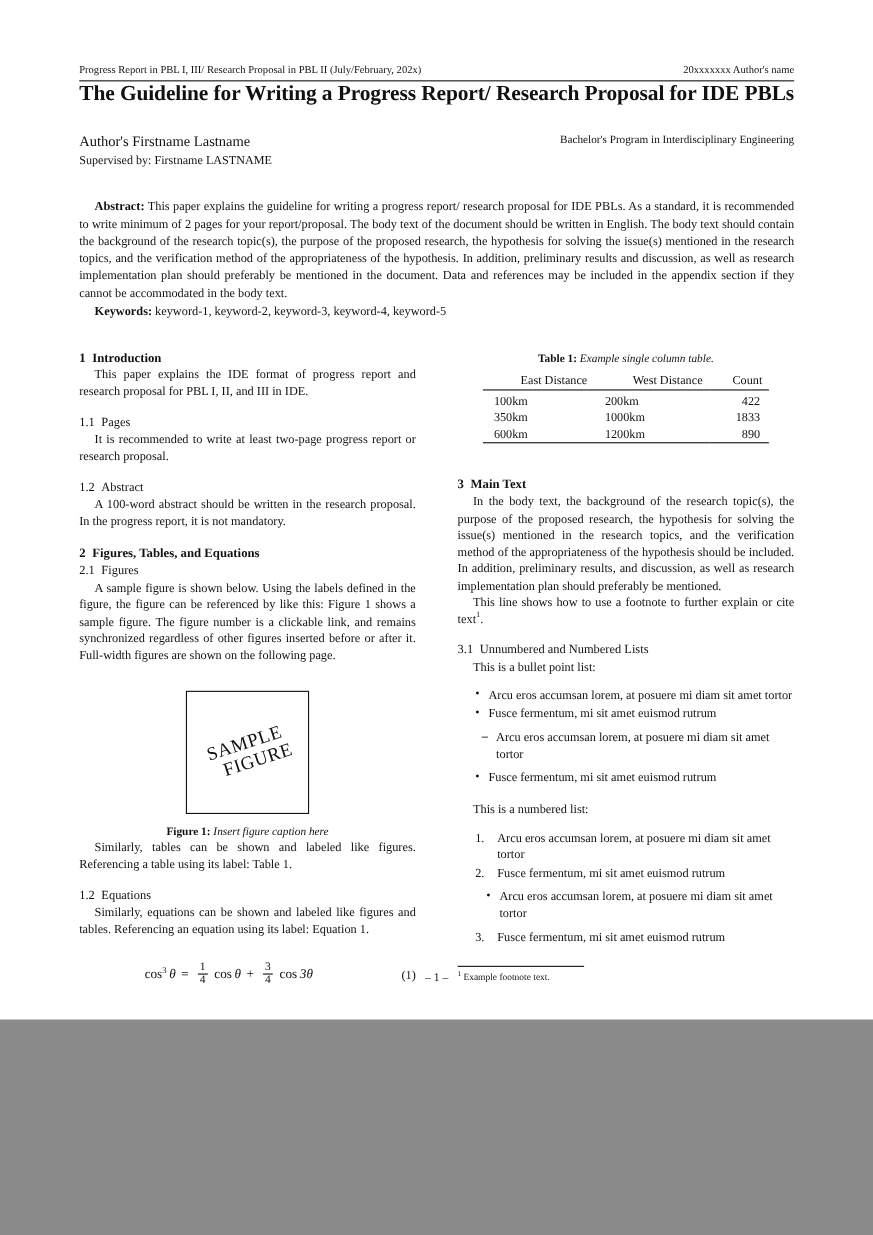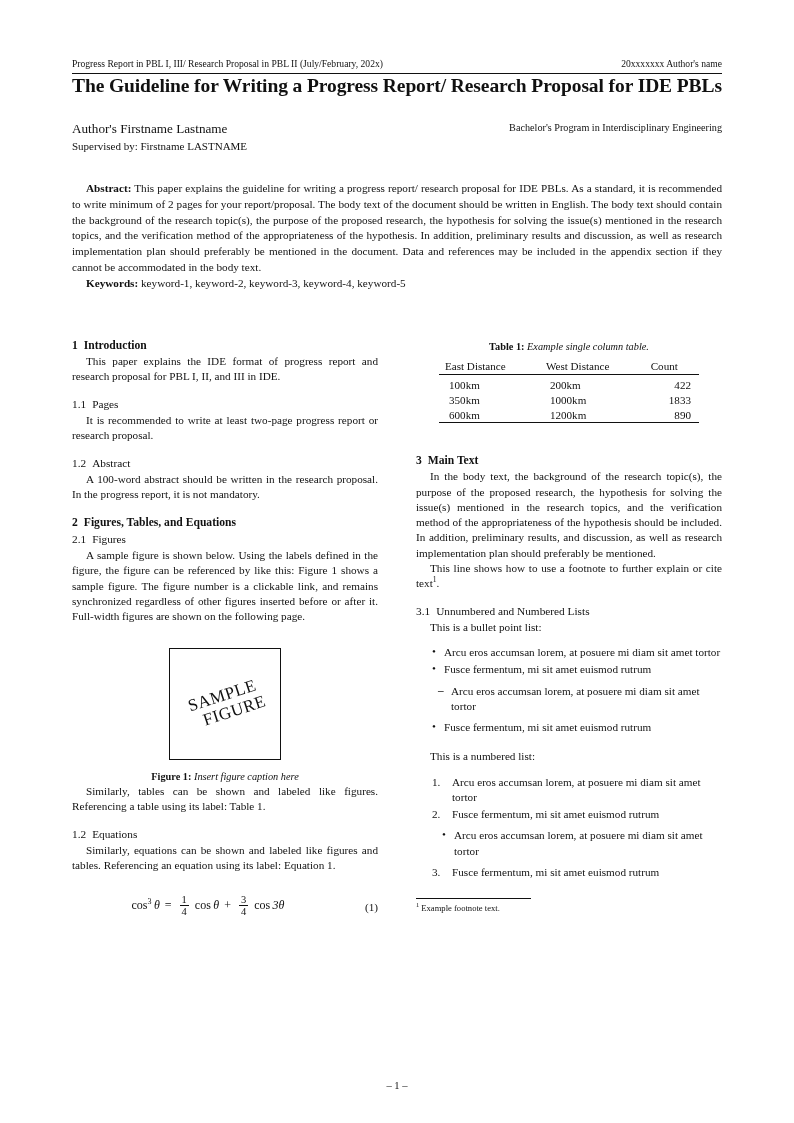--- a/index.html
+++ b/index.html
@@ -3,21 +3,21 @@
 <meta charset="utf-8">
 <style>
   html, body {
     margin: 0;
     padding: 0;
     background: #8a8a8a;
   }
   .page {
     position: relative;
     width: 794px;
-    height: 1123px;
+    height: 927px;
     background: #ffffff;
     margin: 0 auto;
     font-family: "Liberation Serif", "DejaVu Serif", serif;
     color: #111111;
     overflow: hidden;
     box-sizing: border-box;
   }
   .sheet {
     position: absolute;
     left: 72px;
@@ -79,21 +79,21 @@
   .abstract b { font-weight: bold; }
   .keywords {
     font-size: 11.2px;
     line-height: 1.41;
     text-indent: 14px;
     text-align: left;
   }
 
   
   .columns {
-    margin-top: 46px;
+    margin-top: 26px;
     display: flex;
     gap: 38px;
   }
   .col { width: 306px; }
 
   h2.sec {
     font-size: 11.6px;
     font-weight: bold;
     margin: 0 0 1px 0;
     line-height: 1.3;
@@ -139,21 +139,21 @@
   }
   table.data td, table.data th { padding: 1.5px 6px; font-weight: normal; }
   .rule-top td { border-top: 1.3px solid #111; }
   .grouphdr td {
     text-align: center;
     padding-top: 3px;
     padding-bottom: 2px;
   }
   .grouphdr td.span2 { border-bottom: 0.8px solid #111; }
   .colhdr td {
-    text-align: left;
+    text-align: right;
     padding-top: 3px;
     padding-bottom: 3px;
   }
   .colhdr.ruled td { border-bottom: 0.8px solid #111; }
   tbody.body-rows tr:first-child td { padding-top: 4px; }
   tbody.body-rows td.c1 { text-align: left; padding-left: 10px; }
   tbody.body-rows td.c2 { text-align: left; padding-left: 10px; }
   tbody.body-rows td.c3 { text-align: right; padding-right: 8px; }
   .rule-bottom td { border-bottom: 1.3px solid #111; padding-bottom: 4px; }
 

